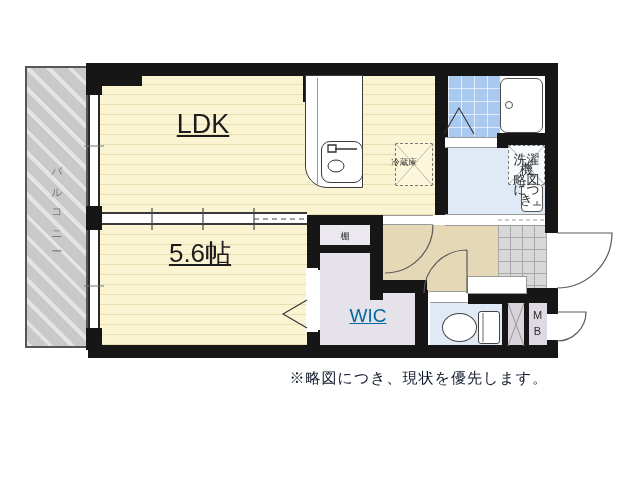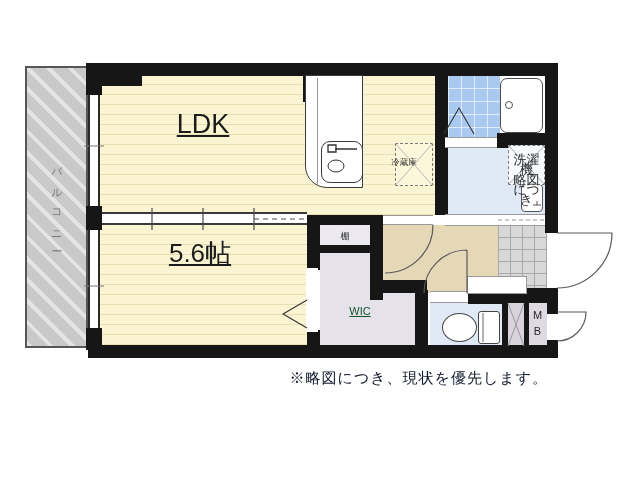--- a/index.html
+++ b/index.html
@@ -123,21 +123,21 @@
     <path d="M483,313 L483,342" stroke="#666" stroke-width="1"></path>
     <path d="M498,220 L545,220" stroke="#999" stroke-width="1" stroke-dasharray="4,3"></path>
   </svg>
 
   <div class="abs roomlabel" style="left:118px;top:106px;width:170px;font-size:27px;line-height:36px">
     <div>LDK</div>
   </div>
   <div class="abs roomlabel" style="left:115px;top:236px;width:170px;font-size:26px;line-height:34px">
     <div>5.6帖</div>
   </div>
-  <div class="abs roomlabel" style="left:316px;top:305px;width:88px;font-size:11px;color:#14532d">WIC</div>
+  <div class="abs roomlabel" style="left:324px;top:305px;width:88px;font-size:19px;color:#0369a1">WIC</div>
   <div class="abs smalllabel" style="left:320px;top:230px;width:50px;font-size:9px">棚</div>
   <div class="abs smalllabel" style="left:528px;top:307px;width:19px;font-size:11px;line-height:16px">
     <div>M</div>
     <div>B</div>
   </div>
   <div class="abs smalllabel" style="left:385px;top:157px;width:38px;font-size:8.5px">冷蔵庫</div>
   <div class="abs smalllabel" style="left:508px;top:155px;width:37px;font-size:13px;line-height:10px">
     <div>洗濯機</div>
     <div>略図につき</div>
   </div>

